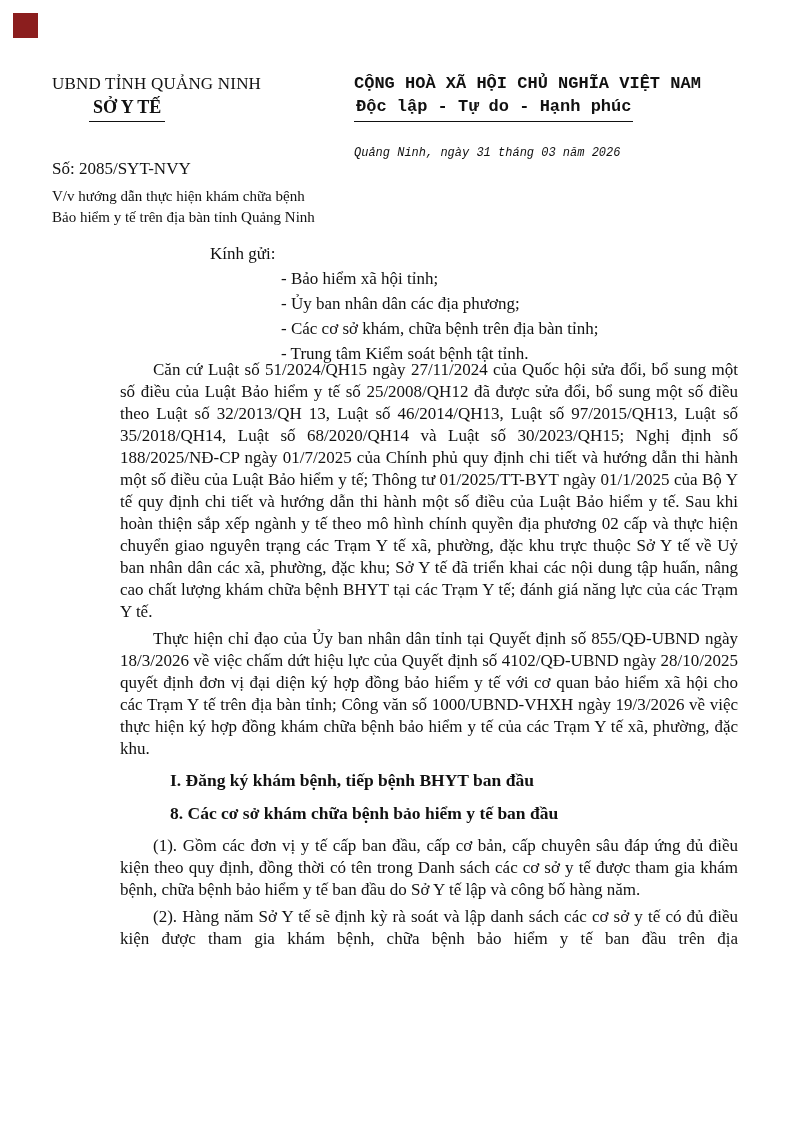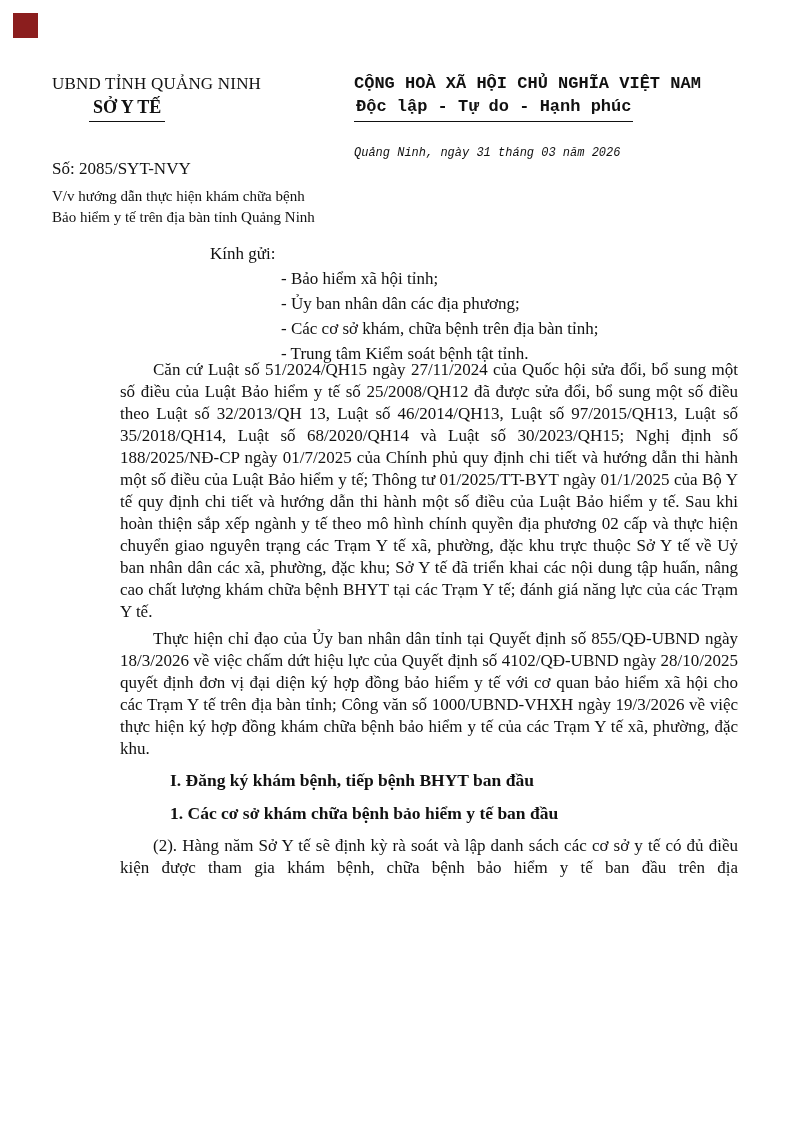--- a/index.html
+++ b/index.html
@@ -137,17 +137,18 @@
       <div class="recipient-item">- Ủy ban nhân dân các địa phương;</div>
       <div class="recipient-item">- Các cơ sở khám, chữa bệnh trên địa bàn tỉnh;</div>
       <div class="recipient-item">- Trung tâm Kiểm soát bệnh tật tỉnh.</div>
     </div>
   </div>
 
   <div class="body-text">
     <p class="para">Căn cứ Luật số 51/2024/QH15 ngày 27/11/2024 của Quốc hội sửa đổi, bổ sung một số điều của Luật Bảo hiểm y tế số 25/2008/QH12 đã được sửa đổi, bổ sung một số điều theo Luật số 32/2013/QH 13, Luật số 46/2014/QH13, Luật số 97/2015/QH13, Luật số 35/2018/QH14, Luật số 68/2020/QH14 và Luật số 30/2023/QH15; Nghị định số 188/2025/NĐ-CP ngày 01/7/2025 của Chính phủ quy định chi tiết và hướng dẫn thi hành một số điều của Luật Bảo hiểm y tế; Thông tư 01/2025/TT-BYT ngày 01/1/2025 của Bộ Y tế quy định chi tiết và hướng dẫn thi hành một số điều của Luật Bảo hiểm y tế. Sau khi hoàn thiện sắp xếp ngành y tế theo mô hình chính quyền địa phương 02 cấp và thực hiện chuyển giao nguyên trạng các Trạm Y tế xã, phường, đặc khu trực thuộc Sở Y tế về Uỷ ban nhân dân các xã, phường, đặc khu; Sở Y tế đã triển khai các nội dung tập huấn, nâng cao chất lượng khám chữa bệnh BHYT tại các Trạm Y tế; đánh giá năng lực của các Trạm Y tế.</p>
     <p class="para">Thực hiện chỉ đạo của Ủy ban nhân dân tỉnh tại Quyết định số 855/QĐ-UBND ngày 18/3/2026 về việc chấm dứt hiệu lực của Quyết định số 4102/QĐ-UBND ngày 28/10/2025 quyết định đơn vị đại diện ký hợp đồng bảo hiểm y tế với cơ quan bảo hiểm xã hội cho các Trạm Y tế trên địa bàn tỉnh; Công văn số 1000/UBND-VHXH ngày 19/3/2026 về việc thực hiện ký hợp đồng khám chữa bệnh bảo hiểm y tế của các Trạm Y tế xã, phường, đặc khu.</p>
     <div class="heading">I. Đăng ký khám bệnh, tiếp bệnh BHYT ban đầu</div>
-    <div class="heading">1. Các cơ sở khám chữa bệnh bảo hiểm y tế ban đầu</div>
+    <div class="heading">8. Các cơ sở khám chữa bệnh bảo hiểm y tế ban đầu</div>
+    <p class="para">(1). Gồm các đơn vị y tế cấp ban đầu, cấp cơ bản, cấp chuyên sâu đáp ứng đủ điều kiện theo quy định, đồng thời có tên trong Danh sách các cơ sở y tế được tham gia khám bệnh, chữa bệnh bảo hiểm y tế ban đầu do Sở Y tế lập và công bố hàng năm.</p>
     <p class="para cut">(2). Hàng năm Sở Y tế sẽ định kỳ rà soát và lập danh sách các cơ sở y tế có đủ điều kiện được tham gia khám bệnh, chữa bệnh bảo hiểm y tế ban đầu trên địa</p>
   </div>
 
 </div>
 
 </body></html>

